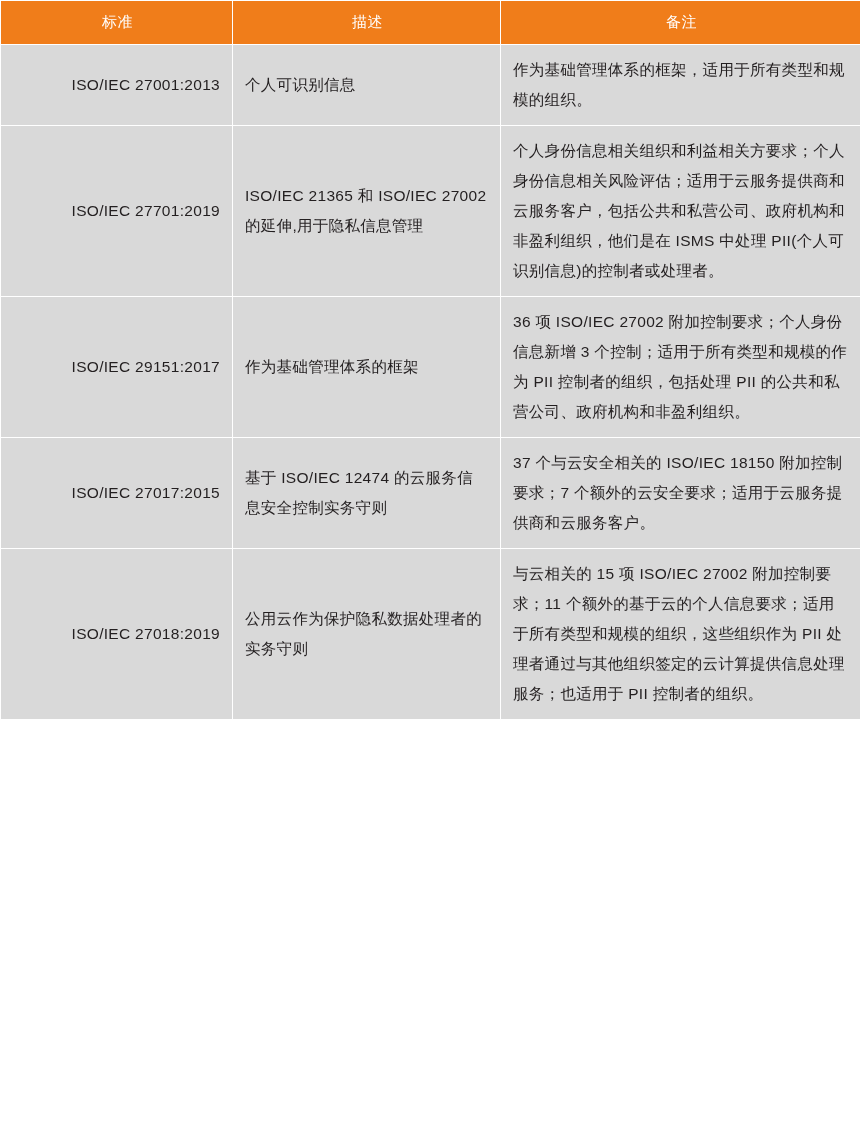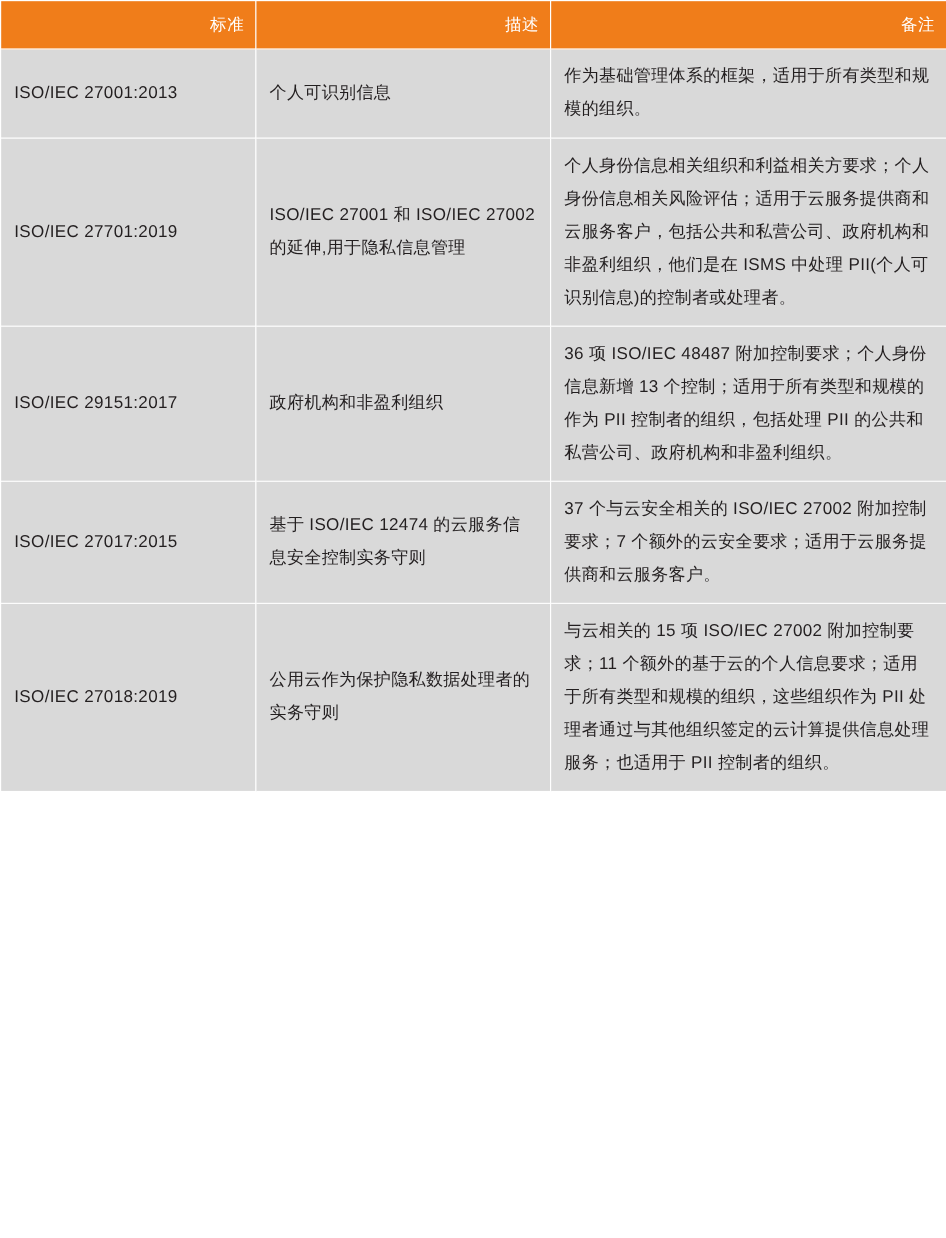--- a/index.html
+++ b/index.html
@@ -20,40 +20,41 @@
   }
   table.std-table col.c1 { width: 232px; }
   table.std-table col.c2 { width: 268px; }
   table.std-table col.c3 { width: 360px; }
 
   table.std-table thead th {
     background: #f07d1a;
     color: #ffffff;
     font-size: 15px;
     font-weight: normal;
-    text-align: right;
+    text-align: center;
     padding: 12px 10px 12px 12px;
     border: 1px solid #ffffff;
     vertical-align: middle;
     letter-spacing: 0.5px;
   }
   table.std-table tbody td {
     background: #d9d9d9;
     color: #231f20;
     font-size: 15.5px;
     line-height: 30px;
     padding: 10px 12px 10px 12px;
     border: 1px solid #ffffff;
     vertical-align: middle;
     letter-spacing: 0.3px;
     word-break: break-word;
   }
   table.std-table tbody td.col-std {
     white-space: nowrap;
     font-size: 15.5px;
+    text-align: right;
   }
   table.std-table tbody td.col-note {
     vertical-align: middle;
   }
 </style>
 </head>
 <body>
 
 <table class="std-table">
   <colgroup>
@@ -69,32 +70,32 @@
     </tr>
   </thead>
   <tbody>
     <tr>
       <td class="col-std">ISO/IEC 27001:2013</td>
       <td class="col-desc">个人可识别信息</td>
       <td class="col-note">作为基础管理体系的框架，适用于所有类型和规模的组织。</td>
     </tr>
     <tr>
       <td class="col-std">ISO/IEC 27701:2019</td>
-      <td class="col-desc">ISO/IEC 27001 和 ISO/IEC 27002 的延伸,用于隐私信息管理</td>
+      <td class="col-desc">ISO/IEC 21365 和 ISO/IEC 27002 的延伸,用于隐私信息管理</td>
       <td class="col-note">个人身份信息相关组织和利益相关方要求；个人身份信息相关风险评估；适用于云服务提供商和云服务客户，包括公共和私营公司、政府机构和非盈利组织，他们是在 ISMS 中处理 PII(个人可识别信息)的控制者或处理者。</td>
     </tr>
     <tr>
       <td class="col-std">ISO/IEC 29151:2017</td>
-      <td class="col-desc">政府机构和非盈利组织</td>
-      <td class="col-note">36 项 ISO/IEC 48487 附加控制要求；个人身份信息新增 13 个控制；适用于所有类型和规模的作为 PII 控制者的组织，包括处理 PII 的公共和私营公司、政府机构和非盈利组织。</td>
+      <td class="col-desc">作为基础管理体系的框架</td>
+      <td class="col-note">36 项 ISO/IEC 27002 附加控制要求；个人身份信息新增 3 个控制；适用于所有类型和规模的作为 PII 控制者的组织，包括处理 PII 的公共和私营公司、政府机构和非盈利组织。</td>
     </tr>
     <tr>
       <td class="col-std">ISO/IEC 27017:2015</td>
       <td class="col-desc">基于 ISO/IEC 12474 的云服务信息安全控制实务守则</td>
-      <td class="col-note">37 个与云安全相关的 ISO/IEC 27002 附加控制要求；7 个额外的云安全要求；适用于云服务提供商和云服务客户。</td>
+      <td class="col-note">37 个与云安全相关的 ISO/IEC 18150 附加控制要求；7 个额外的云安全要求；适用于云服务提供商和云服务客户。</td>
     </tr>
     <tr>
       <td class="col-std">ISO/IEC 27018:2019</td>
       <td class="col-desc">公用云作为保护隐私数据处理者的实务守则</td>
       <td class="col-note">与云相关的 15 项 ISO/IEC 27002 附加控制要求；11 个额外的基于云的个人信息要求；适用于所有类型和规模的组织，这些组织作为 PII 处理者通过与其他组织签定的云计算提供信息处理服务；也适用于 PII 控制者的组织。</td>
     </tr>
   </tbody>
 </table>
 
 </body></html>

